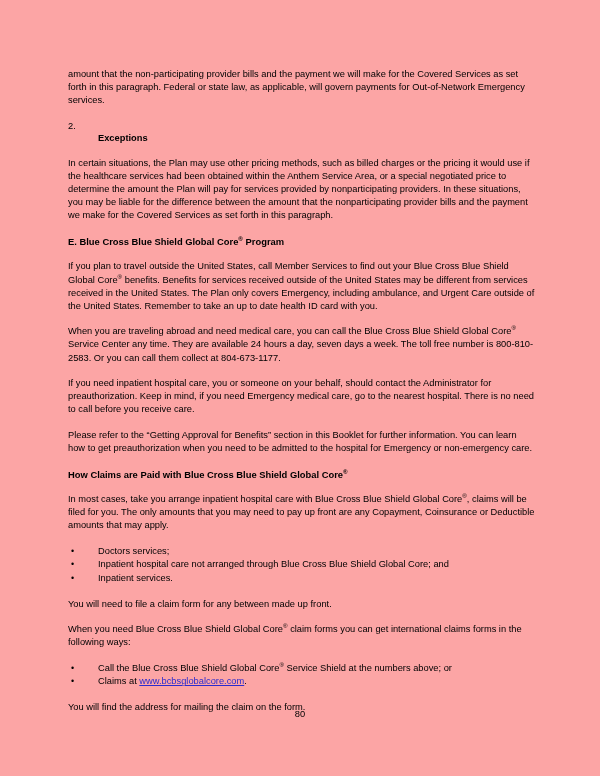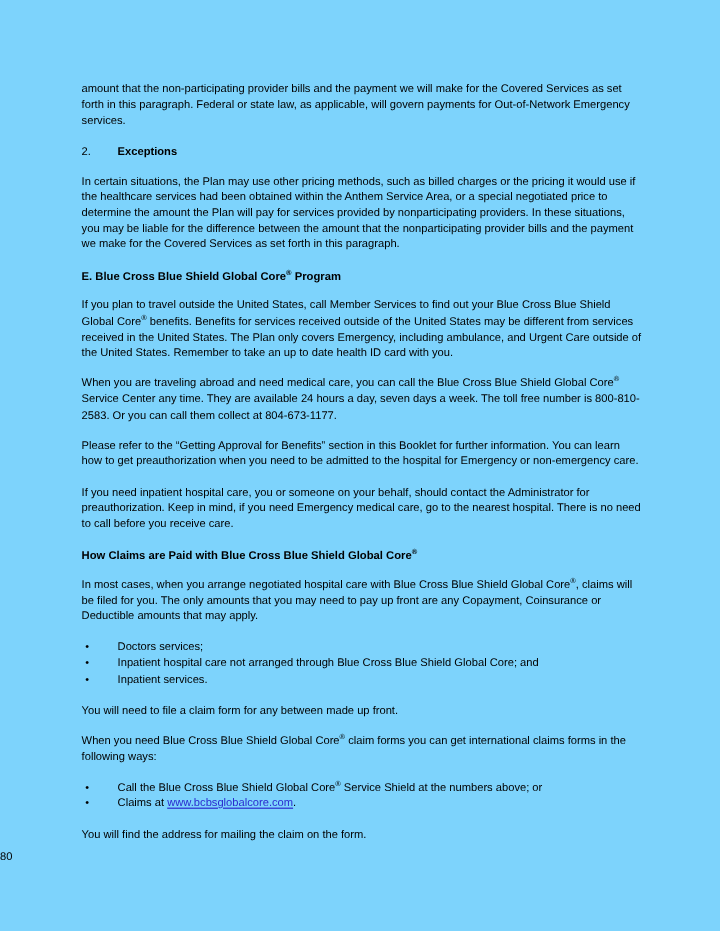--- a/index.html
+++ b/index.html
@@ -14,21 +14,21 @@
     font-family: "Liberation Sans", sans-serif;
     color: #000000;
     -webkit-font-smoothing: antialiased;
   }
   #page {
     position: relative;
     width: 600px;
     height: 776px;
     box-sizing: border-box;
     padding: 68px 64px 0 68px;
-    background: #7dd3fc;
+    background: #fca5a5;
   }
   .body-text {
     font-size: 9.3px;
     line-height: 13.1px;
     text-align: left;
     margin: 0;
   }
   
   .indent {
     margin-left: 30px;
@@ -46,20 +46,21 @@
   .num-item .num {
     width: 30px;
     flex: 0 0 30px;
     font-size: 9.3px;
     line-height: 13.1px;
   }
   .num-item .num-label {
     font-weight: bold;
     font-size: 9.3px;
     line-height: 13.1px;
+    margin-top: 12px;
   }
 
   .section-heading {
     font-weight: bold;
     font-size: 9.4px;
     line-height: 13.1px;
     margin: 0 0 12.5px 0;
   }
 
   ul.bullets {
@@ -91,20 +92,21 @@
   .doc-link {
     color: #2b2bcf;
     text-decoration: underline;
   }
 
   #page-number {
     position: absolute;
     left: 0;
     right: 0;
     top: 708px;
+    text-align: center;
     font-size: 9.3px;
     line-height: 13px;
   }
 </style>
 </head>
 <body>
 
 <div id="page">
 
   <p class="body-text para indent">amount that the non-participating provider bills and the payment we will make for the Covered Services as set forth in this paragraph. Federal or state law, as applicable, will govern payments for Out-of-Network Emergency services.</p>
@@ -115,27 +117,27 @@
   </div>
 
   <p class="body-text para indent">In certain situations, the Plan may use other pricing methods, such as billed charges or the pricing it would use if the healthcare services had been obtained within the Anthem Service Area, or a special negotiated price to determine the amount the Plan will pay for services provided by nonparticipating providers.  In these situations, you may be liable for the difference between the amount that the nonparticipating provider bills and the payment we make for the Covered Services as set forth in this paragraph.</p>
 
   <h2 class="section-heading"><span>E. Blue Cross Blue Shield Global Core</span><sup class="reg">®</sup><span> Program</span></h2>
 
   <p class="body-text para"><span>If you plan to travel outside the United States, call Member Services to find out your Blue Cross Blue Shield Global Core</span><sup class="reg">®</sup><span> benefits.  Benefits for services received outside of the United States may be different from services received in the United States.  The Plan only covers Emergency, including ambulance, and Urgent Care outside of the United States. Remember to take an up to date health ID card with you.</span></p>
 
   <p class="body-text para"><span>When you are traveling abroad and need medical care, you can call the Blue Cross Blue Shield Global Core</span><sup class="reg">®</sup><span> Service Center any time.  They are available 24 hours a day, seven days a week.  The toll free number is 800-810-2583.  Or you can call them collect at 804-673-1177.</span></p>
 
+  <p class="body-text para">If you need inpatient hospital care, you or someone on your behalf, should contact the Administrator for preauthorization.  Keep in mind, if you need Emergency medical care, go to the nearest hospital.  There is no need to call before you receive care.</p>
+
   <p class="body-text para">Please refer to the “Getting Approval for Benefits” section in this Booklet for further information.  You can learn how to get preauthorization when you need to be admitted to the hospital for Emergency or non-emergency care.</p>
-
-  <p class="body-text para">If you need inpatient hospital care, you or someone on your behalf, should contact the Administrator for preauthorization.  Keep in mind, if you need Emergency medical care, go to the nearest hospital.  There is no need to call before you receive care.</p>
 
   <h2 class="section-heading"><span>How Claims are Paid with Blue Cross Blue Shield Global Core</span><sup class="reg">®</sup></h2>
 
-  <p class="body-text para"><span>In most cases, when you arrange negotiated hospital care with Blue Cross Blue Shield Global Core</span><sup class="reg">®</sup><span>, claims will be filed for you.   The only amounts that you may need to pay up front are any Copayment, Coinsurance or Deductible amounts that may apply.</span></p>
+  <p class="body-text para"><span>In most cases, take you arrange inpatient hospital care with Blue Cross Blue Shield Global Core</span><sup class="reg">®</sup><span>, claims will be filed for you.   The only amounts that you may need to pay up front are any Copayment, Coinsurance or Deductible amounts that may apply.</span></p>
 
 
   <ul class="bullets">
     <li><span class="bullet-glyph">•</span><span>Doctors services;</span></li>
     <li><span class="bullet-glyph">•</span><span>Inpatient hospital care not arranged through Blue Cross Blue Shield Global Core; and</span></li>
     <li><span class="bullet-glyph">•</span><span>Inpatient services.</span></li>
   </ul>
 
   <p class="body-text para">You will need to file a claim form for any between made up front.</p>
 

